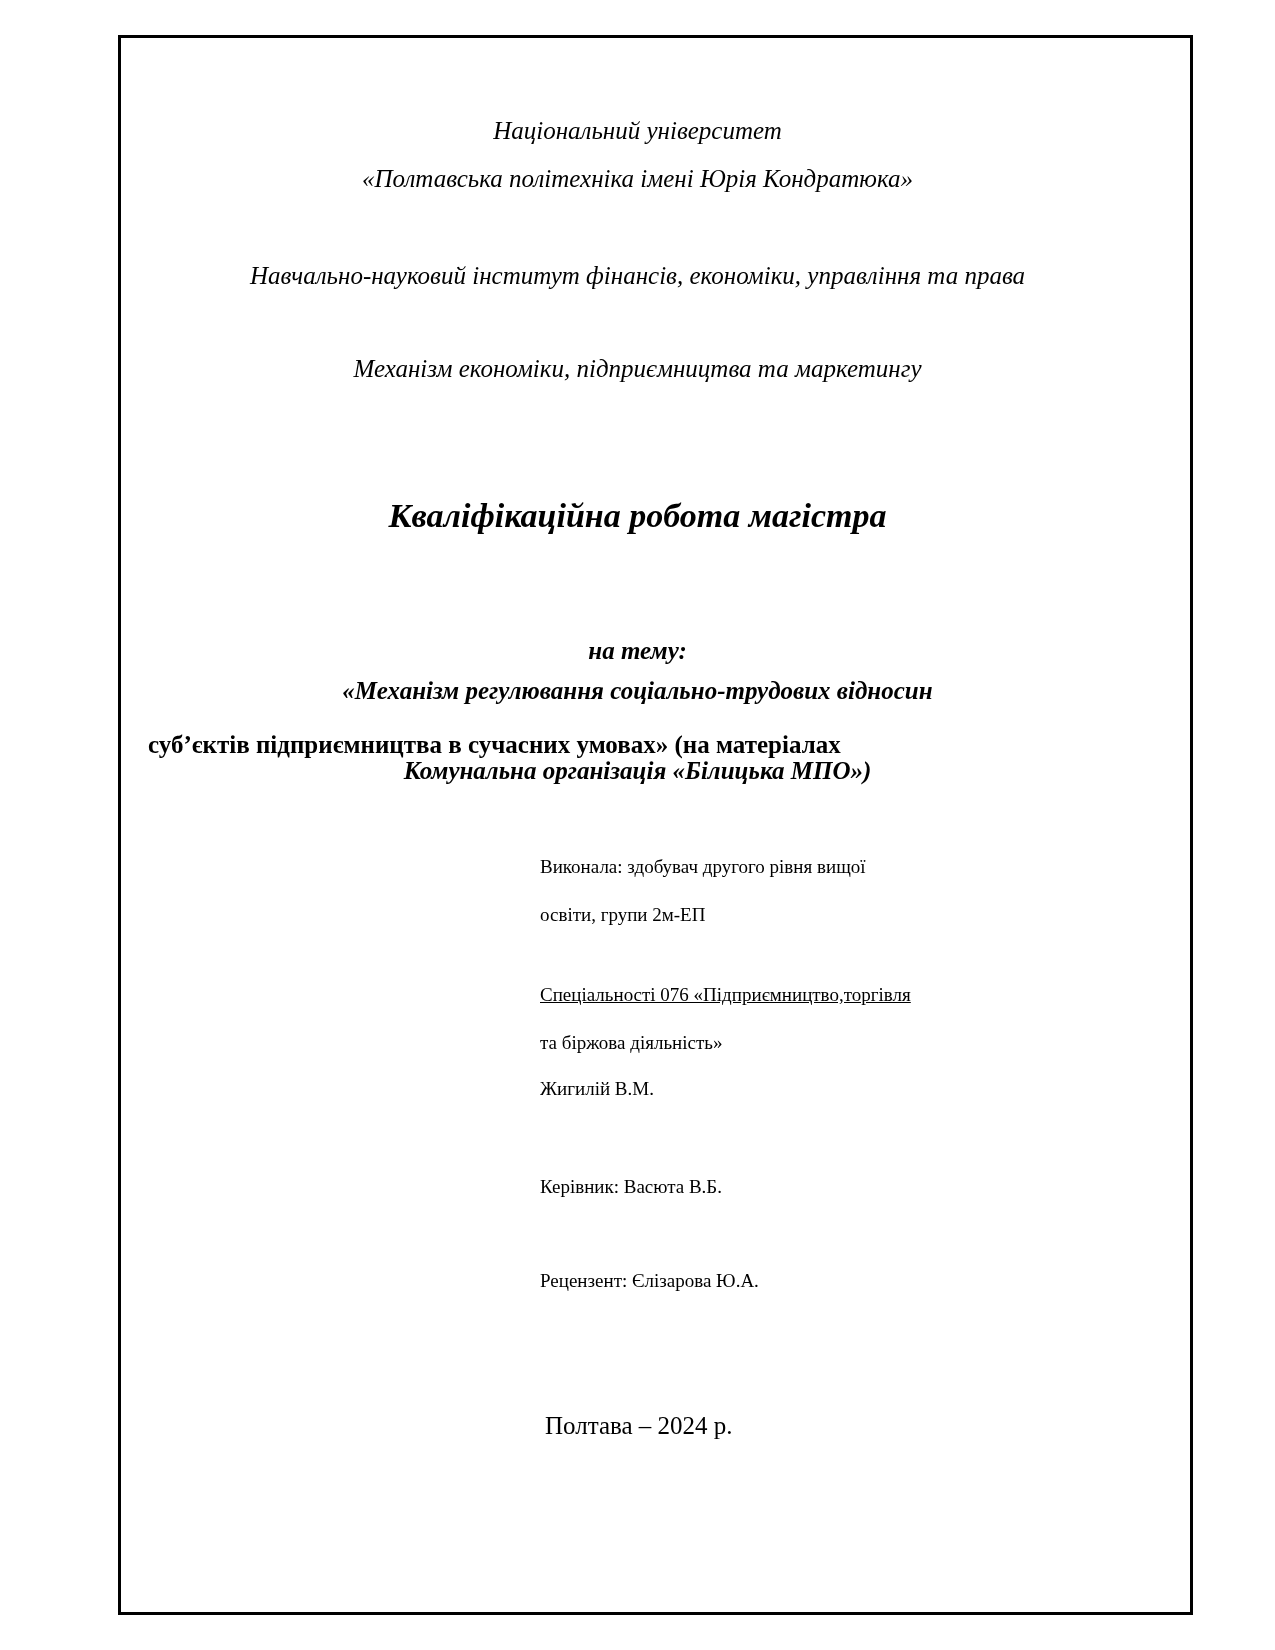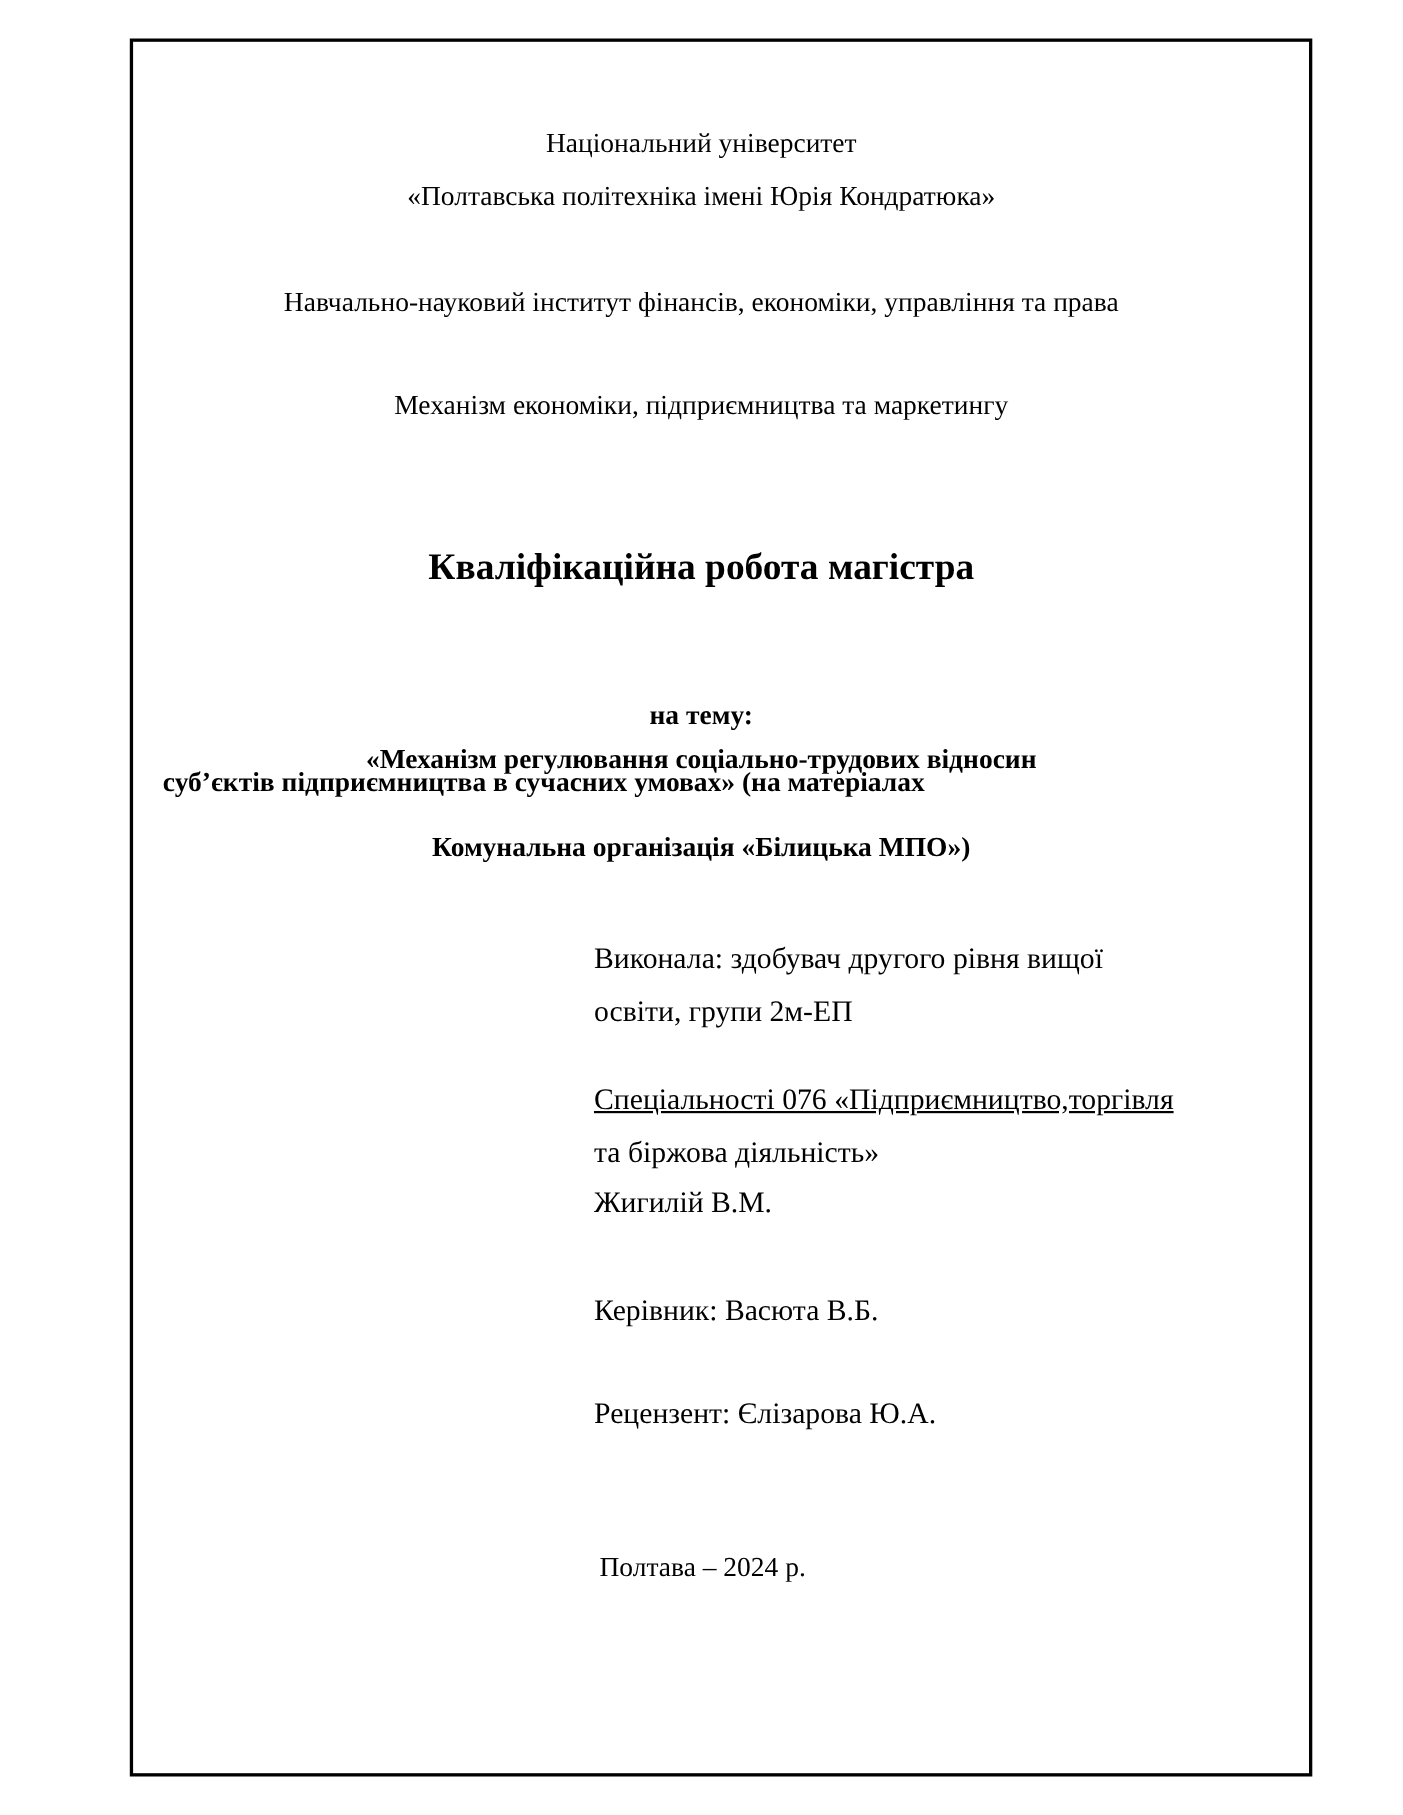--- a/index.html
+++ b/index.html
@@ -25,52 +25,53 @@
       box-sizing: content-box;
     }
     .line {
       position: absolute;
       white-space: nowrap;
     }
     .center {
       left: 0;
       width: 1275px;
       text-align: center;
+      font-style: italic;
     }
     .reg { font-size: 25px; }
     .title {
       font-size: 34px;
       font-weight: bold;
     }
     .topic {
       font-size: 25px;
       font-weight: bold;
     }
     .right-block {
       position: absolute;
       left: 540px;
-      font-size: 27px;
+      font-size: 19px;
       white-space: nowrap;
     }
   </style>
 </head>
 <body>
 
 <div class="frame"></div>
 
 <div class="line center reg" style="top:117px;">Національний  університет</div>
 <div class="line center reg" style="top:165px;">«Полтавська політехніка імені Юрія Кондратюка»</div>
 <div class="line center reg" style="top:262px;">Навчально-науковий інститут фінансів, економіки, управління та права</div>
 <div class="line center reg" style="top:355px;">Механізм економіки, підприємництва та маркетингу</div>
 
 <div class="line center title" style="top:497px;">Кваліфікаційна робота магістра</div>
 
 <div class="line center topic" style="top:637px;">на тему:</div>
 <div class="line center topic" style="top:677px;">«Механізм регулювання соціально-трудових відносин</div>
-<div class="line topic" style="top:698px; left:148px;text-align:center;">суб’єктів підприємництва в сучасних умовах» (на матеріалах</div>
+<div class="line topic" style="top:731px; left:148px;text-align:center;">суб’єктів підприємництва в сучасних умовах» (на матеріалах</div>
 <div class="line center topic" style="top:757px;">Комунальна організація «Білицька МПО»)</div>
 
 <div class="right-block" style="top:856px;">Виконала: здобувач другого рівня вищої</div>
 <div class="right-block" style="top:904px;">освіти, групи 2м-ЕП</div>
 <div class="right-block" style="top:984px;text-decoration:underline;">Спеціальності 076 «Підприємництво,торгівля</div>
 <div class="right-block" style="top:1032px;">та біржова діяльність»</div>
 <div class="right-block" style="top:1078px;">Жигилій В.М.</div>
 <div class="right-block" style="top:1176px;">Керівник: Васюта В.Б.</div>
 <div class="right-block" style="top:1270px;">Рецензент: Єлізарова Ю.А.</div>
 

